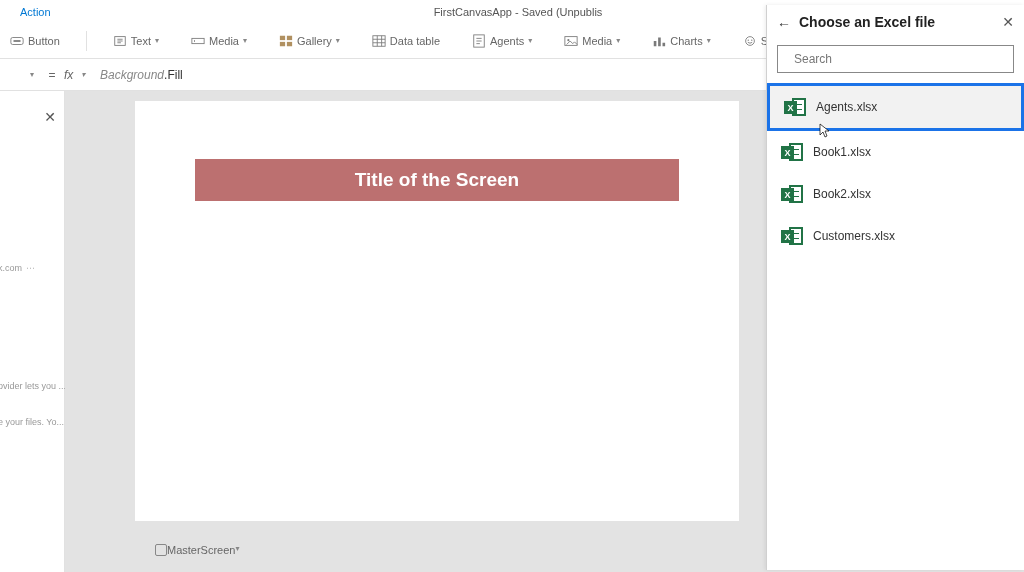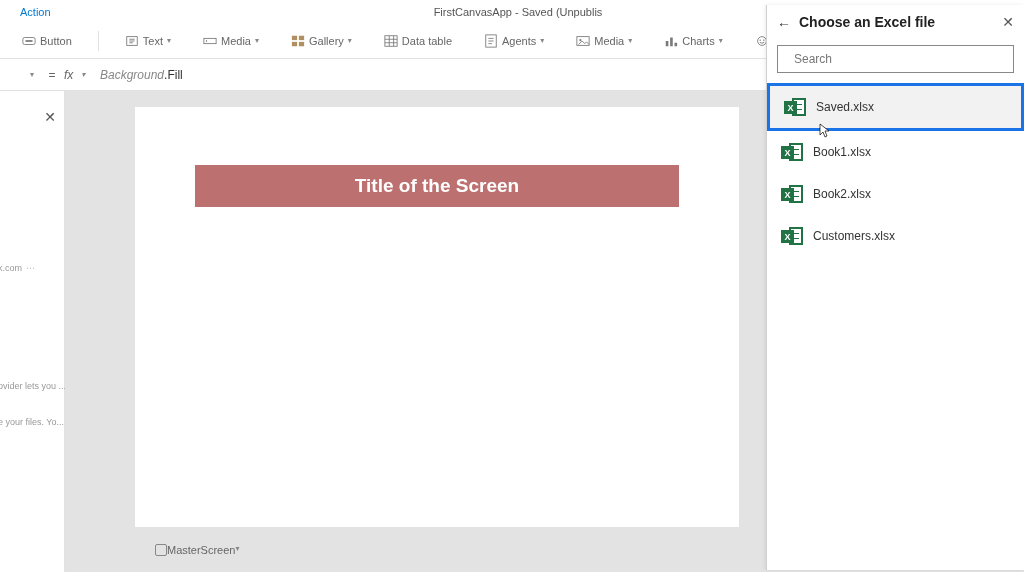--- a/index.html
+++ b/index.html
@@ -2,41 +2,41 @@
 <html><head>
   <meta charset="utf-8">
   <style>
     * { box-sizing: border-box; margin: 0; padding: 0; font-family: "Segoe UI", sans-serif; }
     body { width: 1024px; height: 572px; overflow: hidden; background: #fff; position: relative; }
 
     .title-row { height: 23px; display: flex; align-items: center; font-size: 11px; color: #555; padding: 0 20px; }
     .title-row .action { color: #0078d4; }
     .title-row .app-title { position: absolute; left: 12px; right: 0; text-align: center; color: #555; }
 
-    .toolbar { height: 36px; border-bottom: 1px solid #e1e1e1; display: flex; align-items: center; gap: 20px; padding: 0 16px; }
+    .toolbar { height: 36px; border-bottom: 1px solid #e1e1e1; display: flex; align-items: center; gap: 20px; padding: 0 4px; }
     .tb-item { display: flex; align-items: center; gap: 4px; font-size: 11px; color: #666; cursor: pointer; padding: 4px 6px; }
     .tb-icon { width: 14px; height: 14px; display: inline-block; }
     .tb-caret { font-size: 8px; color: #888; }
     .tb-sep { width: 1px; height: 20px; background: #e1e1e1; }
 
     .formula-bar { height: 32px; border-bottom: 1px solid #e1e1e1; display: flex; align-items: center; }
     .fb-prop { width: 40px; display: flex; align-items: center; justify-content: flex-end; padding-right: 6px; gap: 2px; }
     .fb-eq { width: 24px; text-align: center; color: #666; font-size: 12px; }
     .fb-fx { width: 36px; display: flex; align-items: center; gap: 8px; color: #666; font-style: italic; font-size: 12px; }
     .fb-input { flex: 1; font-family: "Segoe UI", monospace; font-size: 12px; color: #888; font-style: italic; }
     .fb-input .normal { font-style: normal; color: #333; }
 
     .workspace { position: absolute; top: 91px; left: 0; right: 0; bottom: 0; display: flex; }
     .left-pane { width: 65px; border-right: 1px solid #e1e1e1; position: relative; font-size: 10px; color: #666; }
     .left-pane .close-x { position: absolute; right: 8px; top: 18px; font-size: 14px; color: #555; cursor: pointer; }
     .left-pane .stub { position: absolute; left: -2px; font-size: 9px; color: #999; white-space: nowrap; display: flex; align-items: center; gap: 4px; }
     .stub-dots { color: #aaa; letter-spacing: -2px; }
 
     .canvas-area { flex: 1; background: #e3e3e3; position: relative; }
-    .canvas { position: absolute; left: 70px; top: 16px; width: 604px; height: 420px; background: #fff; }
+    .canvas { position: absolute; left: 70px; top: 10px; width: 604px; height: 420px; background: #fff; }
     .canvas-title { position: absolute; top: 58px; left: 60px; right: 60px; height: 42px; background: #BC7070; color: #fff; display: flex; align-items: center; justify-content: center; font-size: 19px; font-weight: 600; }
 
     .status-bar { position: absolute; left: 80px; right: 0; bottom: 0; height: 28px; display: flex; align-items: flex-start; gap: 0; padding: 0 10px; font-size: 11px; color: #666; }
     .sb-check { width: 12px; height: 12px; border: 1px solid #888; border-radius: 2px; }
     .sb-right { margin-left: auto; display: flex; align-items: center; gap: 10px; }
     .slider { width: 120px; height: 2px; background: #999; position: relative; }
     .slider-thumb { position: absolute; top: -4px; left: 50%; width: 5px; height: 10px; background: #555; }
 
     .side-panel { position: absolute; top: 5px; right: 0; width: 258px; height: 565px; background: #fff; border-left: 1px solid #d0d0d0; box-shadow: -1px 0 4px rgba(0,0,0,0.08); }
     .sp-header { height: 34px; display: flex; align-items: center; padding: 0 10px; gap: 8px; }
@@ -211,21 +211,21 @@
     <span class="sp-title">Choose an Excel file</span>
     <span class="sp-close">✕</span>
   </div>
   <div class="sp-search">Search</div>
   <div class="file-list" id="file-list">
       <div class="file-item highlighted">
         <div class="excel-icon">
           <div class="ei-back"></div>
           <div class="ei-front">X</div>
         </div>
-        <span>Saved.xlsx</span>
+        <span>Agents.xlsx</span>
       </div>
       <div class="file-item">
         <div class="excel-icon">
           <div class="ei-back"></div>
           <div class="ei-front">X</div>
         </div>
         <span>Book1.xlsx</span>
       </div>
       <div class="file-item">
         <div class="excel-icon">

